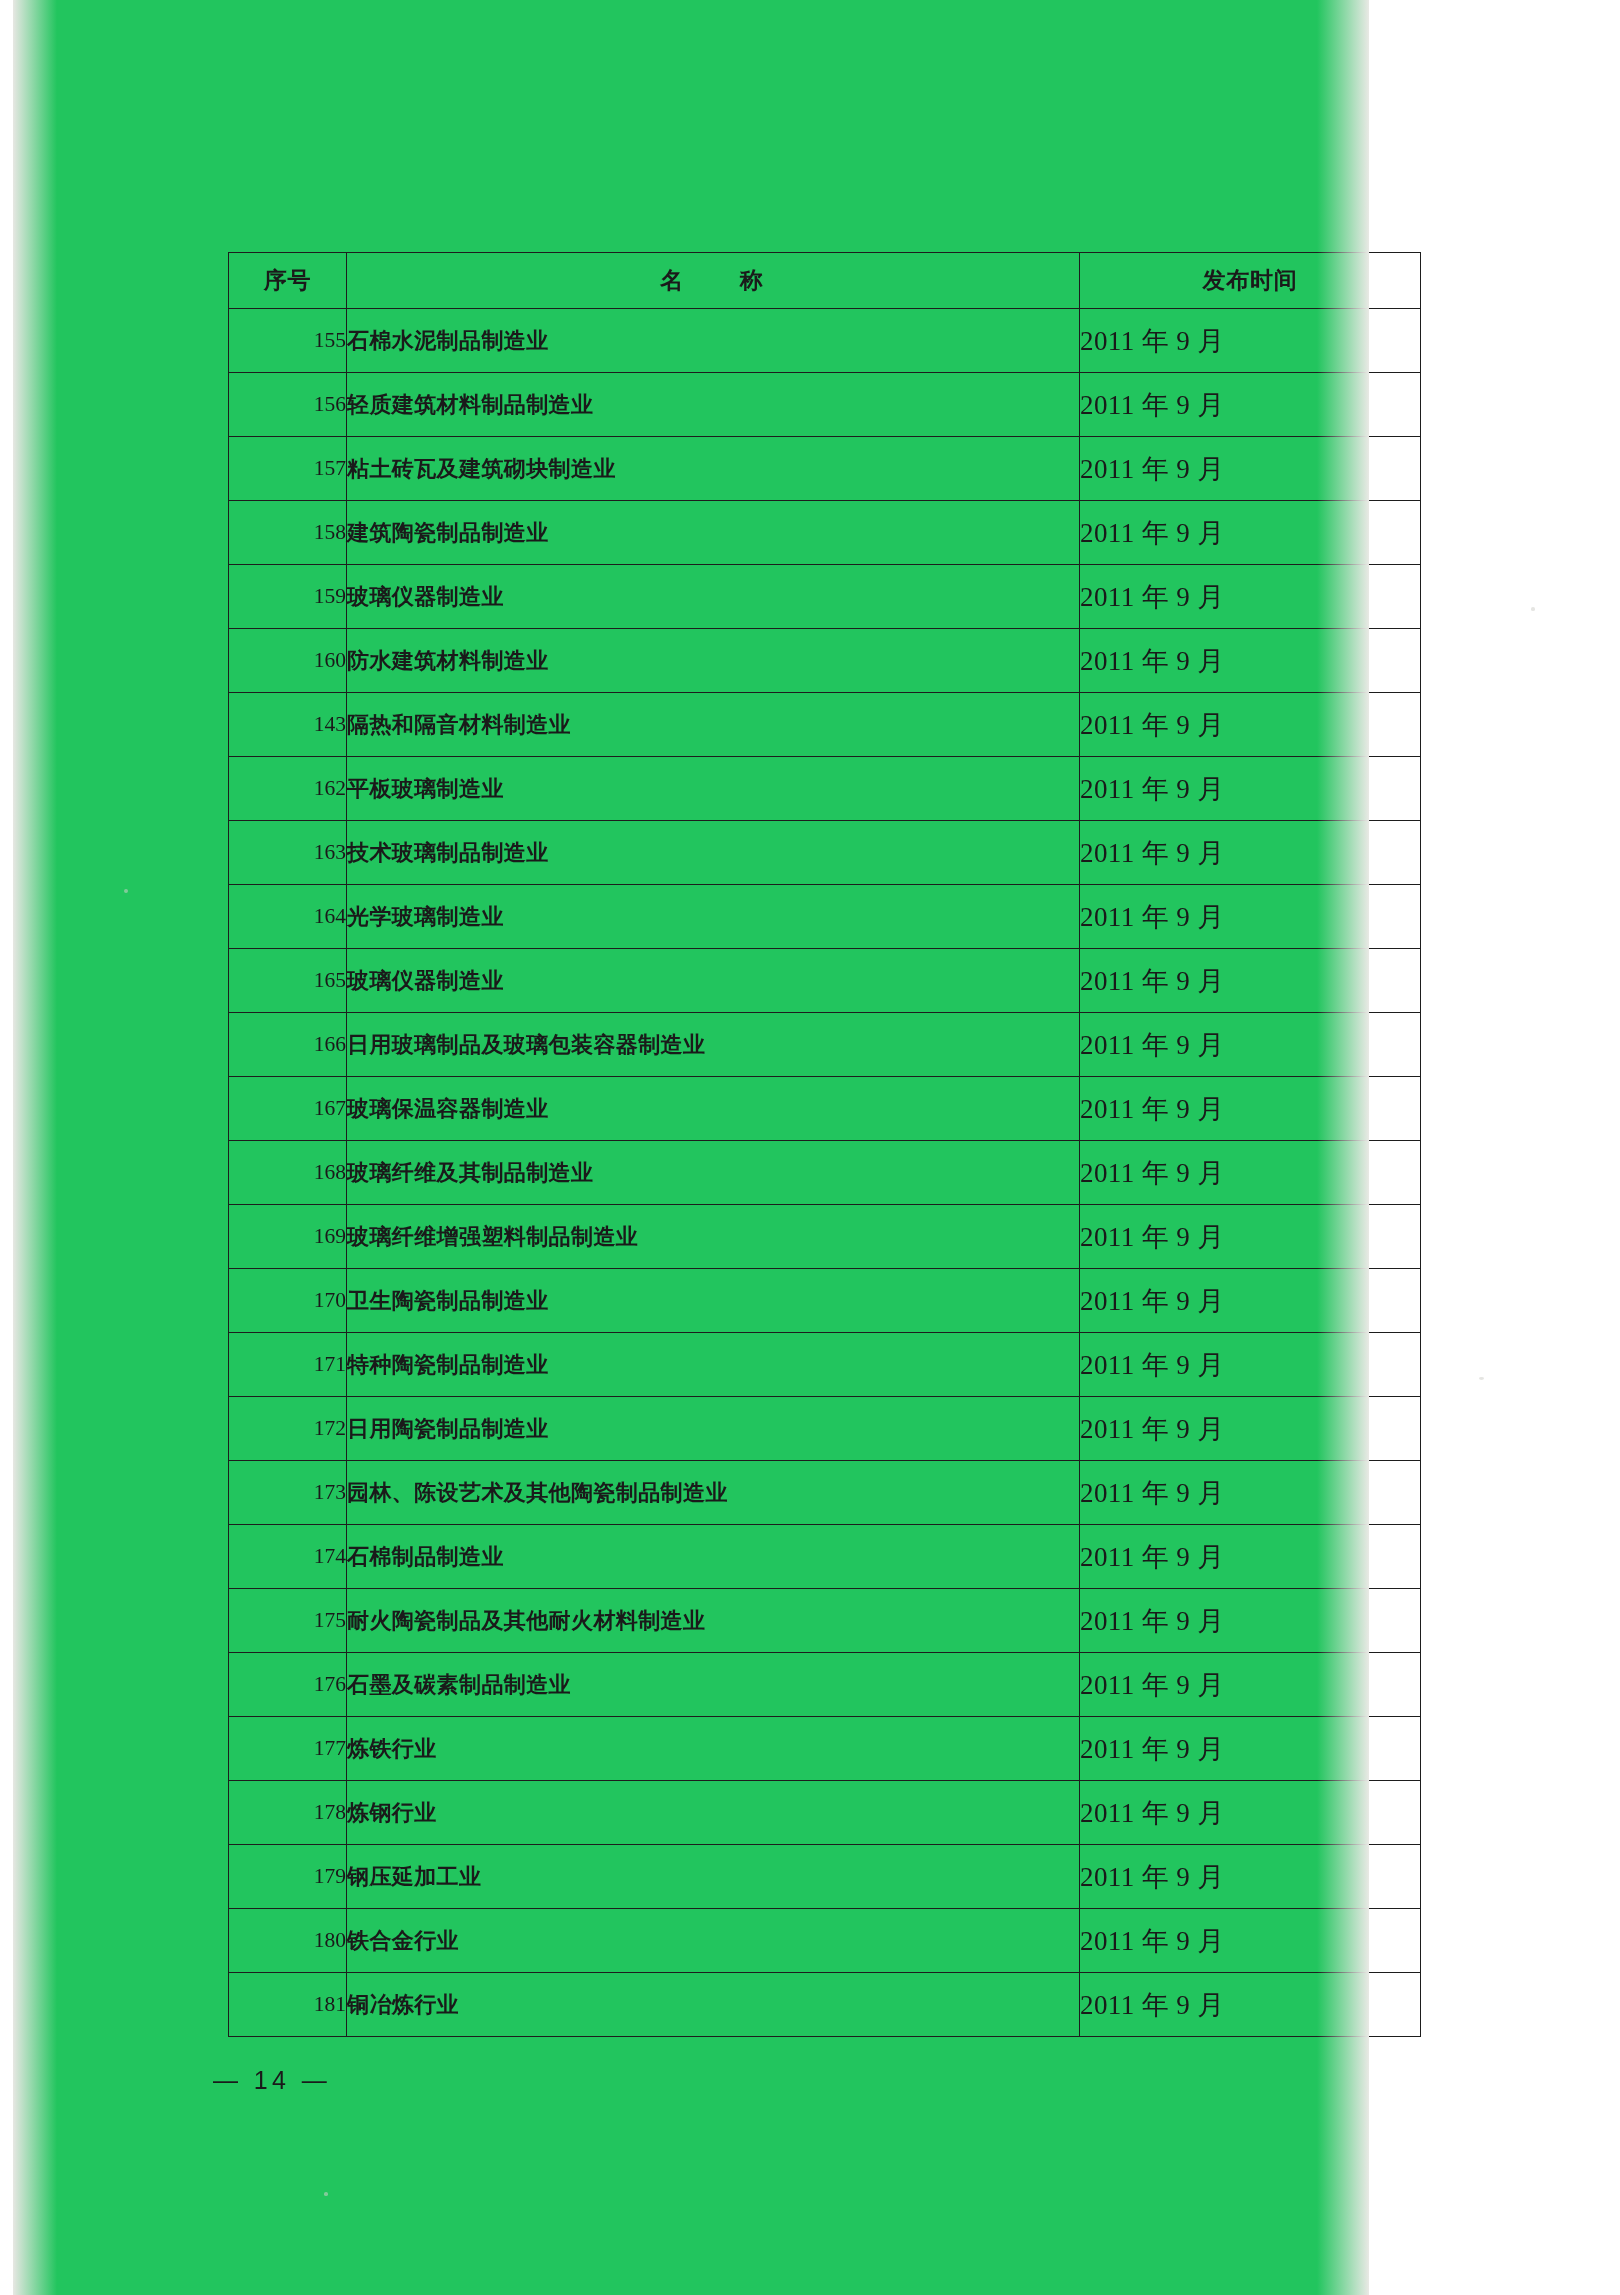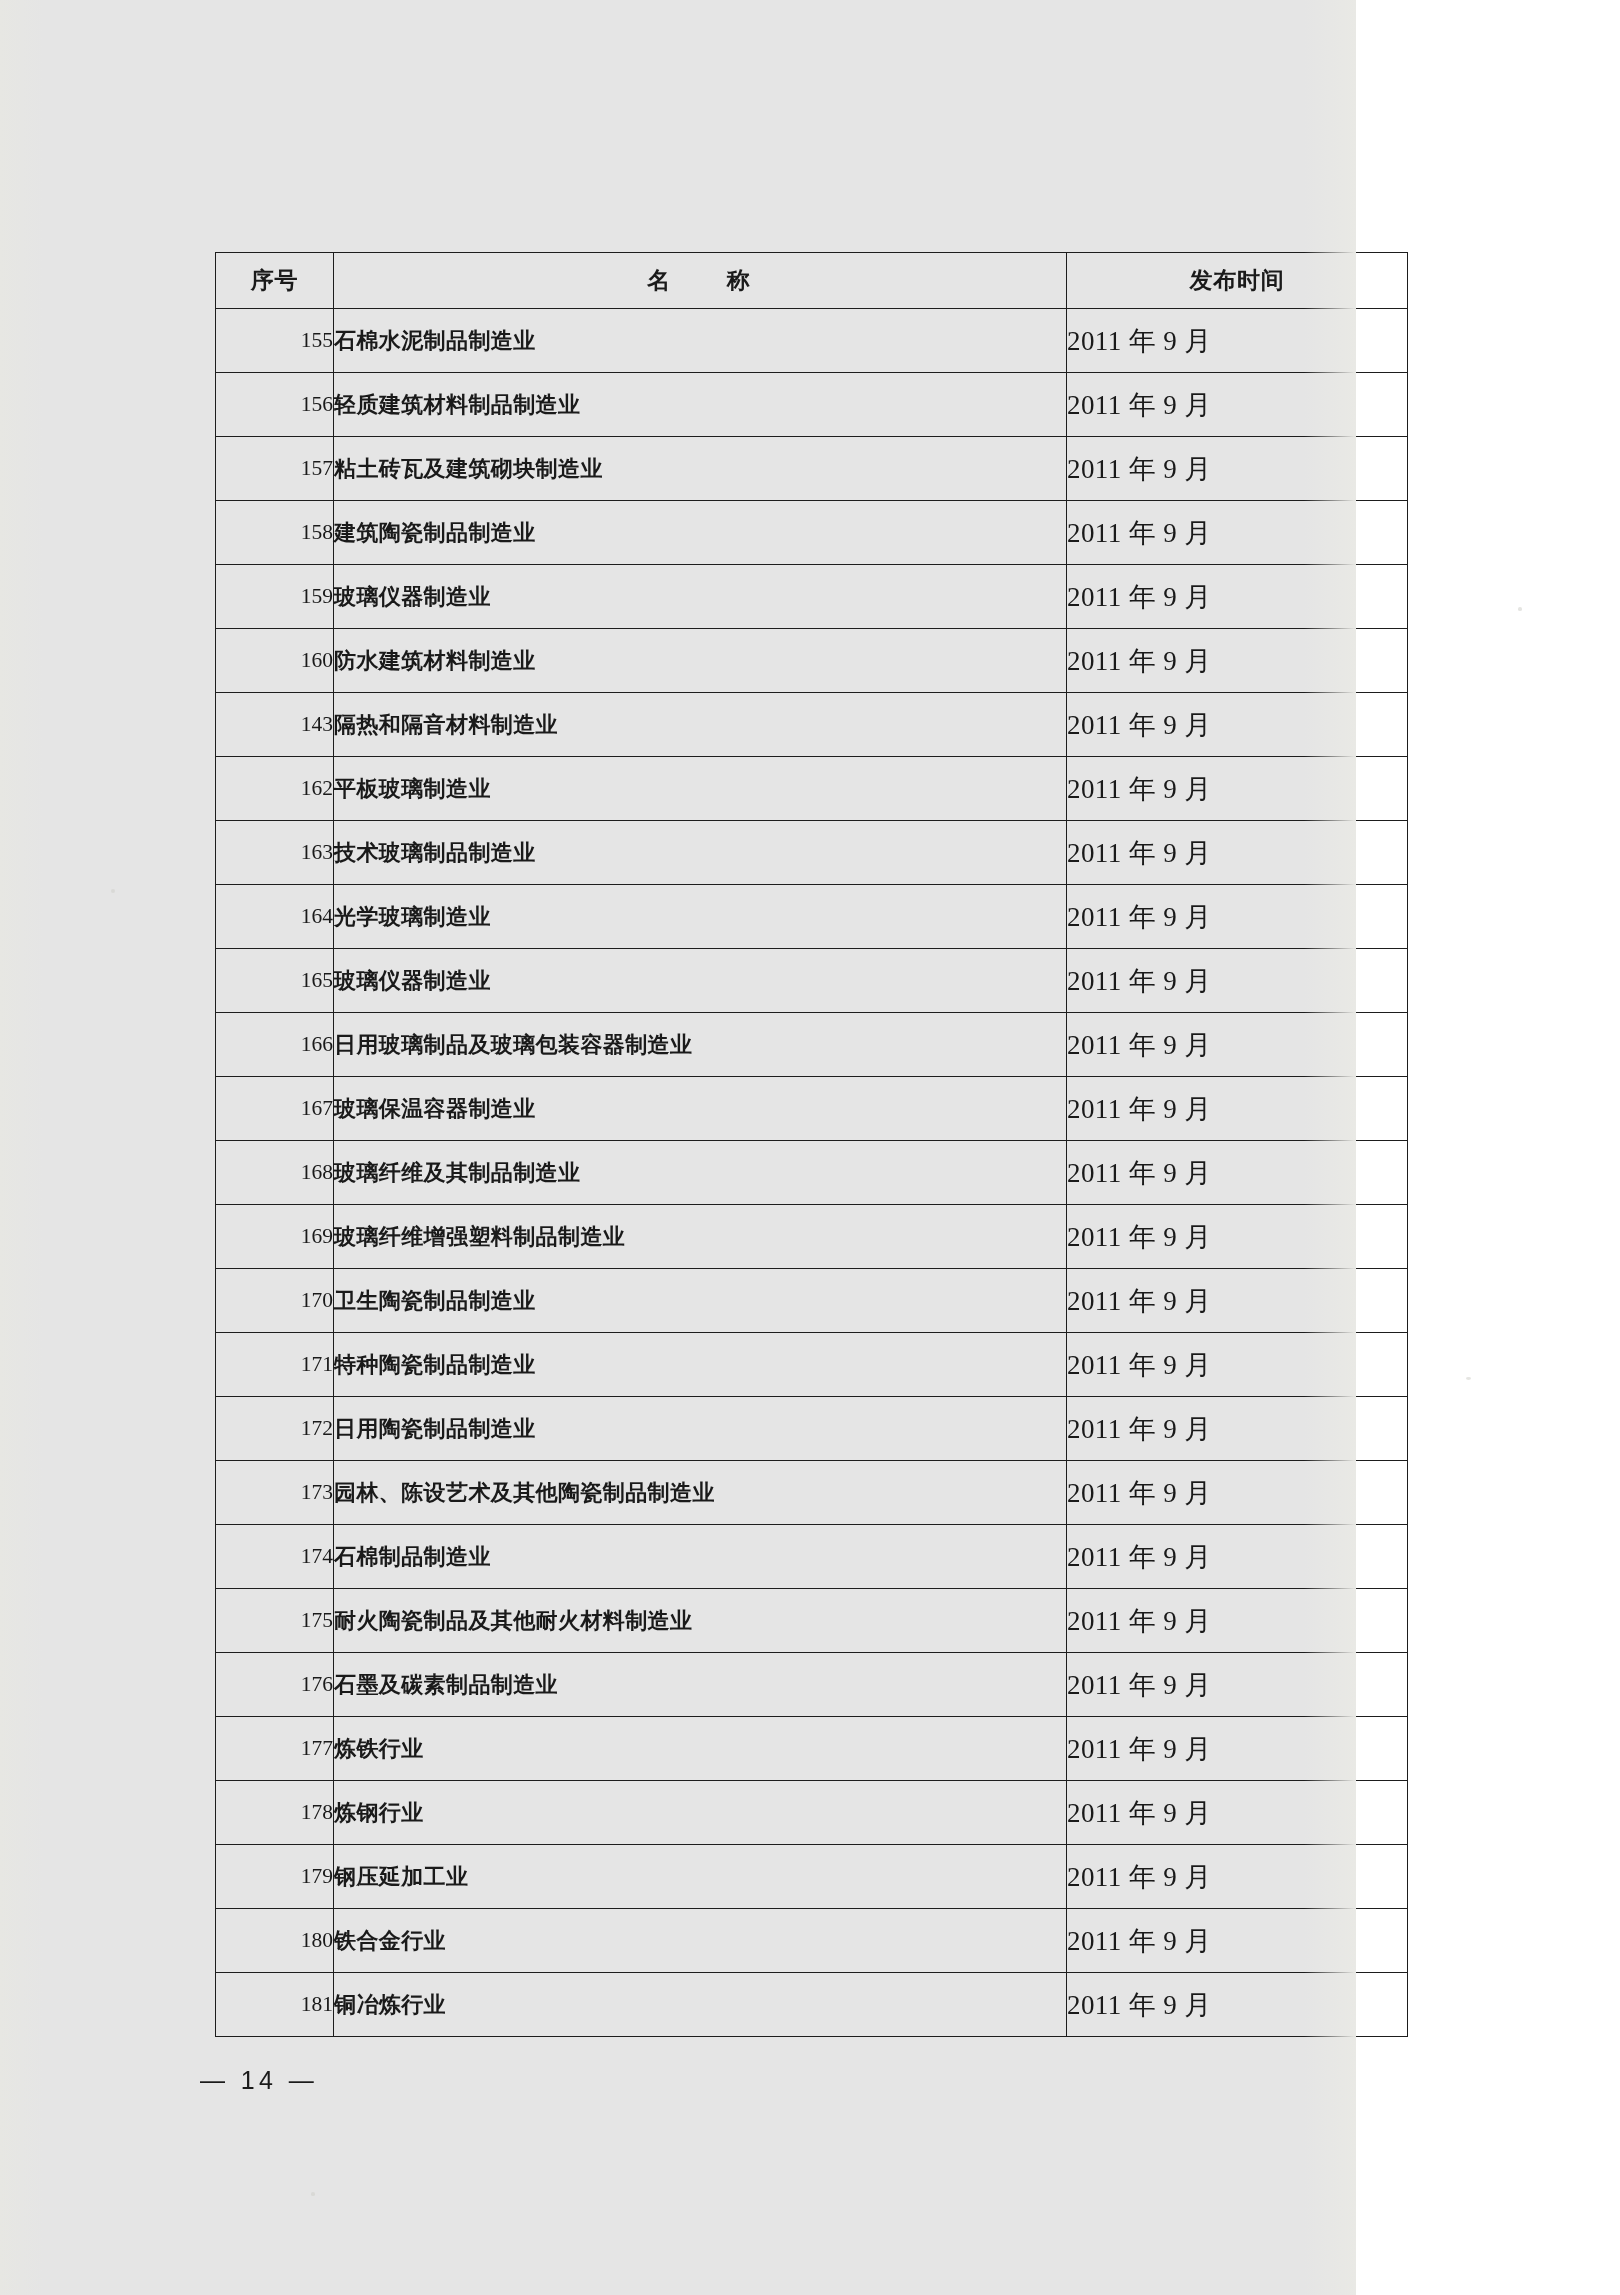--- a/index.html
+++ b/index.html
@@ -11,24 +11,24 @@
     width: 1620px;
     height: 2295px;
     font-family: "Liberation Serif", "DejaVu Serif", serif;
     color: #1a1a1a;
     position: relative;
     overflow: hidden;
   }
   .page {
     position: absolute;
     top: 0;
-    left: 0;
+    left: 13px;
     width: 1356px;
     height: 2295px;
-    background: #e5e5e5;
+    background: #22c55e;
   }
   
   .page::before {
     content: "";
     position: absolute;
     left: 0; top: 0; bottom: 0;
     width: 44px;
     background: linear-gradient(to right, #e7e7e3, rgba(255,255,255,0));
     pointer-events: none;
   }

